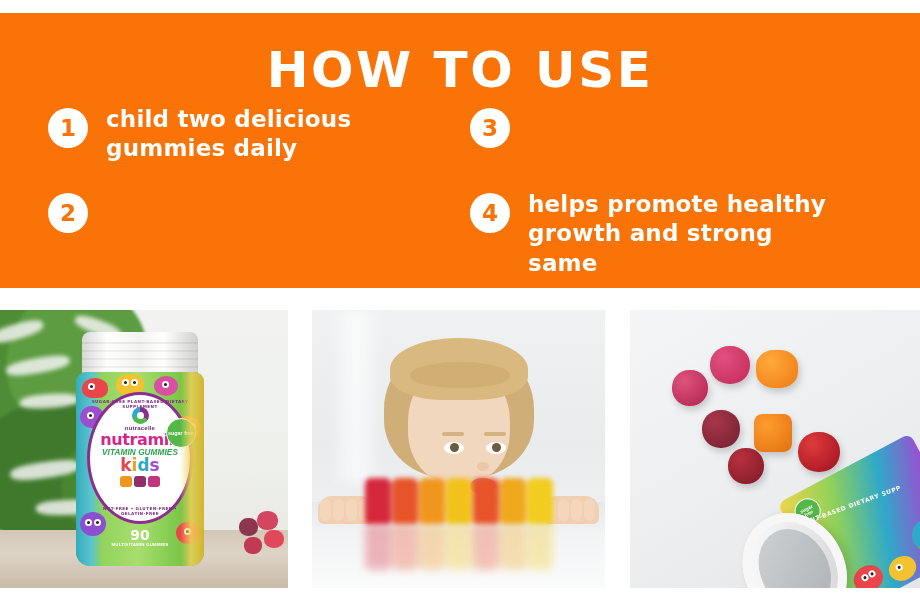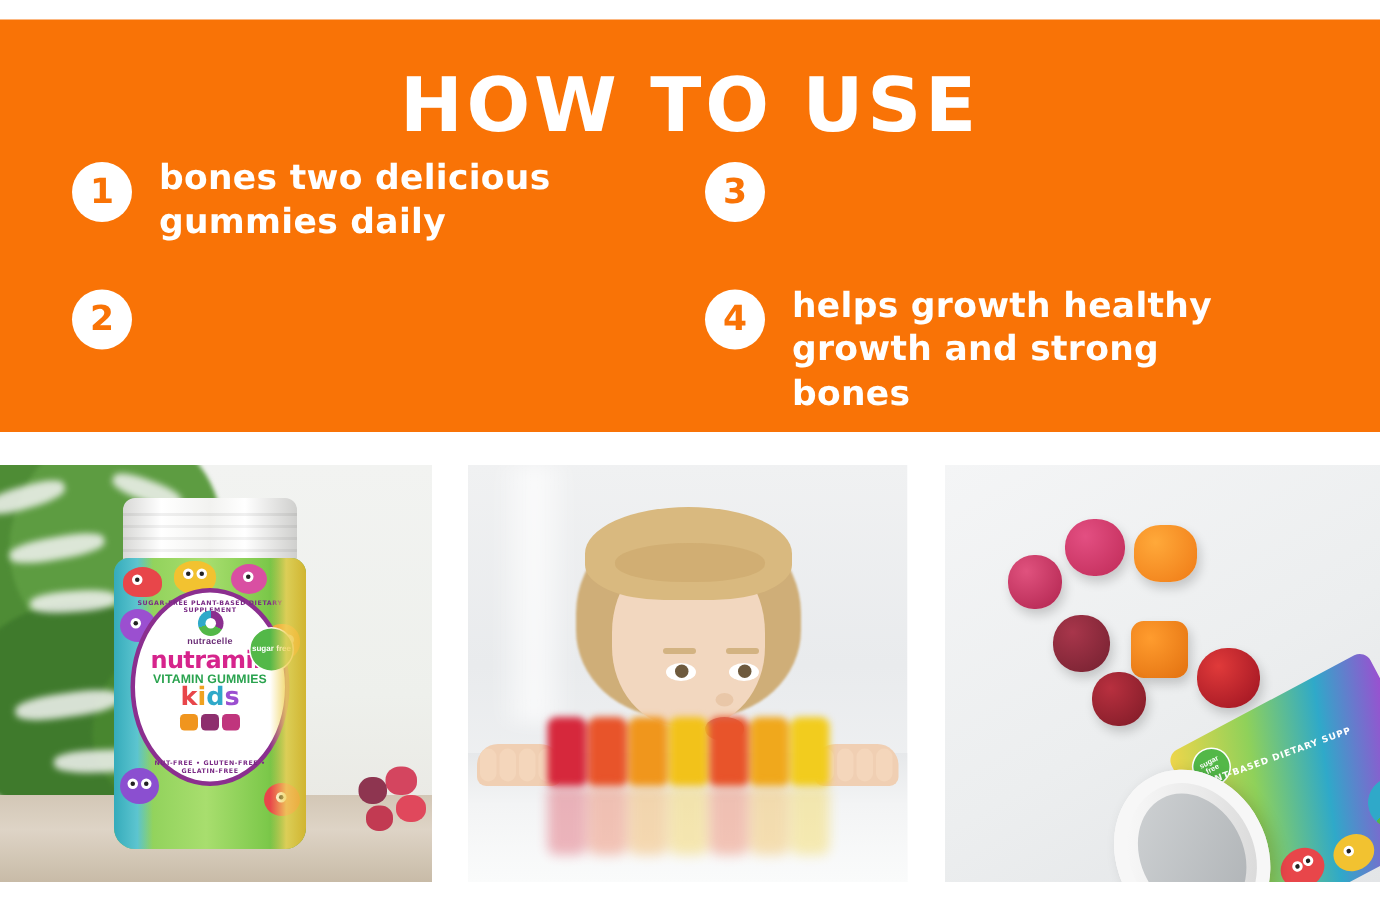--- a/index.html
+++ b/index.html
@@ -165,21 +165,21 @@
     background:conic-gradient(#8b2f8f 0deg 120deg, #53b848 120deg 250deg, #2fa9c9 250deg 360deg);
     position:relative; margin-bottom:1px;
   }
   .swirl::after { content:""; position:absolute; left:5px; top:5px; width:7px; height:7px; background:#fff; border-radius:50%; }
   .brand-sm { font-size:6px; color:#6a2d76; font-weight:bold; letter-spacing:.2px; }
   .brand-main {
     font-size:16px; font-weight:bold; color:#d6248c; letter-spacing:-.4px;
     line-height:1; margin-top:1px;
     font-family:"DejaVu Sans", sans-serif;
   }
-  .brand-sub { font-size:8.2px; font-weight:bold; color:#2aa34f; letter-spacing:.1px; line-height:1.1; }
+  .brand-sub { font-size:8.2px; font-weight:bold; color:#2aa34f; letter-spacing:.1px; line-height:1.1;font-style:italic; }
   .brand-kids {
     font-size:17px; font-weight:bold; line-height:1;
     font-family:"DejaVu Sans", sans-serif;
   }
   .brand-kids span:nth-child(1){color:#e8464a;}
   .brand-kids span:nth-child(2){color:#f0a21f;}
   .brand-kids span:nth-child(3){color:#2fa9c9;}
   .brand-kids span:nth-child(4){color:#9b4fd0;}
   .label-gummies { display:flex; gap:2px; margin-top:2px; }
   .lg { width:12px; height:11px; border-radius:3px; }
@@ -316,34 +316,34 @@
 
 <div class="page">
 
   <div class="banner">
     <div class="banner-title">HOW TO USE</div>
 
     <div class="steps">
 
       <div class="step">
         <div class="badge">1</div>
-        <div class="step-text">bones two delicious gummies daily</div>
+        <div class="step-text">child two delicious gummies daily</div>
       </div>
 
       <div class="step col-right">
         <div class="badge">3</div>
       </div>
 
       <div class="step">
         <div class="badge">2</div>
       </div>
 
       <div class="step col-right">
         <div class="badge">4</div>
-        <div class="step-text">helps growth healthy growth and strong bones</div>
+        <div class="step-text">helps promote healthy growth and strong same</div>
       </div>
 
     </div>
   </div>
 
   <div class="photos">
 
     <div class="photo photo-1">
       <div class="p1-bg"></div>
 
@@ -400,20 +400,24 @@
             <div class="brand-kids"><span>k</span><span>i</span><span>d</span><span>s</span></div>
             <div class="label-gummies">
               <i class="lg" style="background:#f0951e"></i>
               <i class="lg" style="background:#8e2f6e"></i>
               <i class="lg" style="background:#c0357d"></i>
             </div>
 
             <div class="ring-bot">NUT-FREE • GLUTEN-FREE • GELATIN-FREE</div>
           </div>
 
+          <div class="count-area">
+            <div class="count-num">90</div>
+            <div class="count-lbl">MULTIVITAMIN GUMMIES</div>
+          </div>
 
           <div class="sugar-badge">sugar free</div>
         </div>
       </div>
 
       <div class="p1-gummy g1"></div>
       <div class="p1-gummy g2"></div>
       <div class="p1-gummy g3"></div>
       <div class="p1-gummy g4"></div>
     </div>

